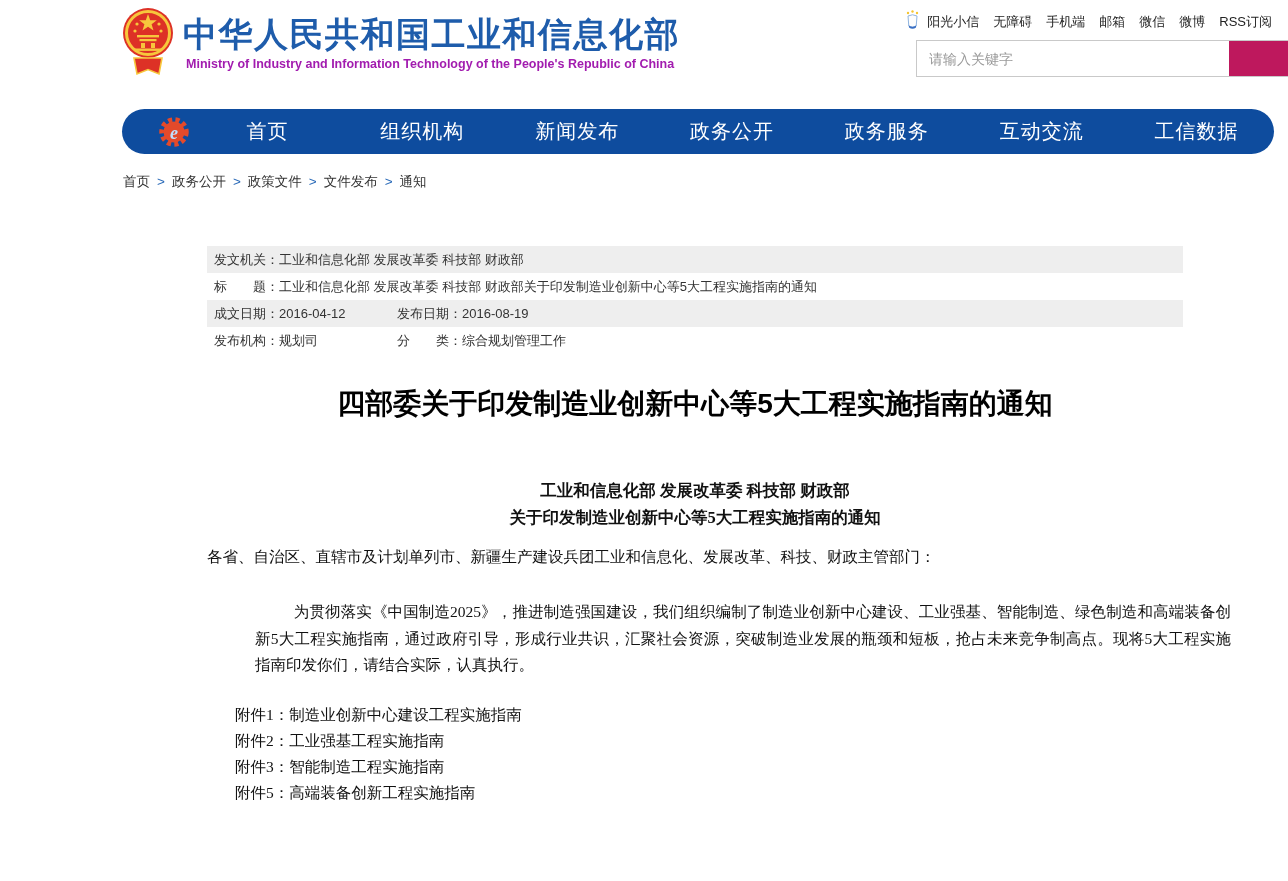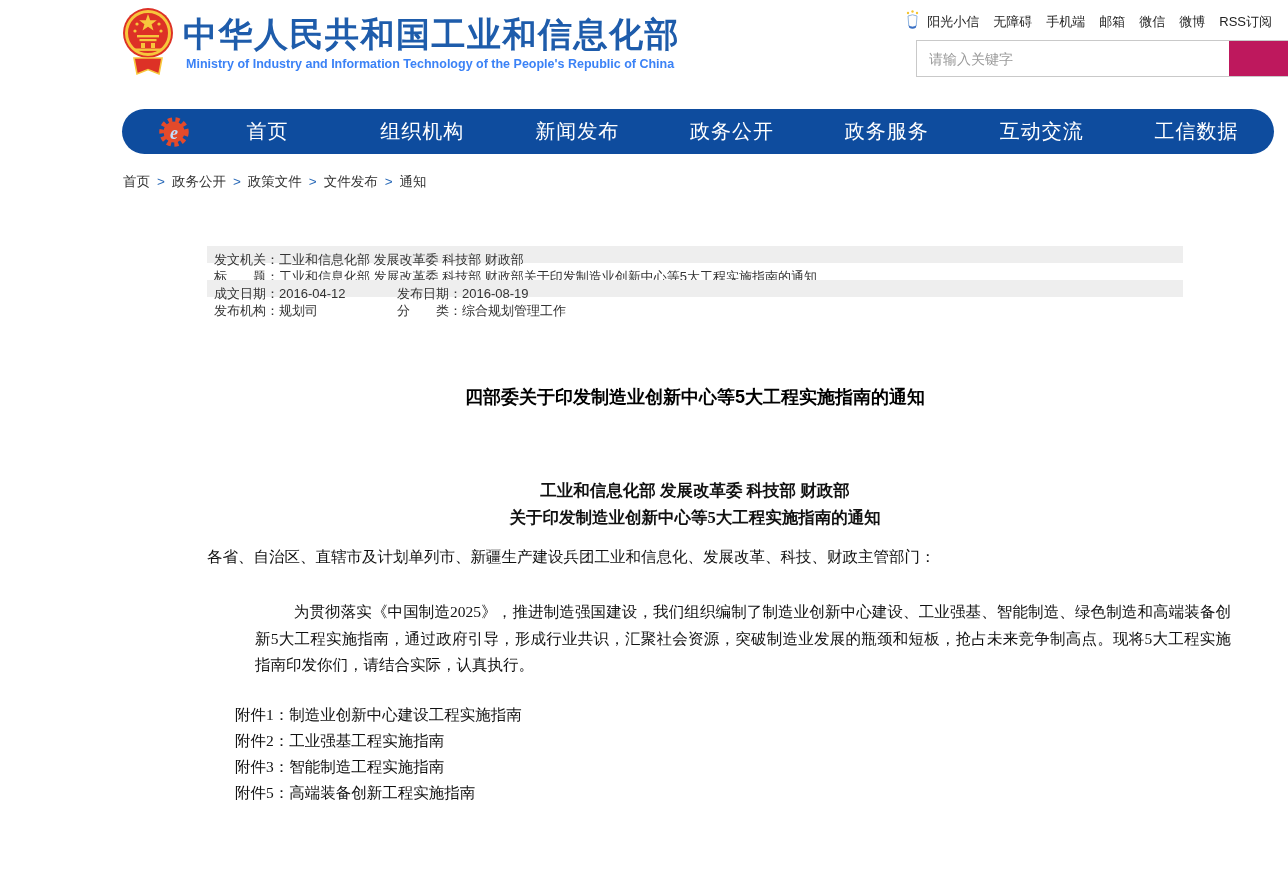--- a/index.html
+++ b/index.html
@@ -5,21 +5,21 @@
   * { margin:0; padding:0; box-sizing:border-box; }
   body { background:#fff; }
   .page { position:relative; width:1288px; height:881px; background:#fff; overflow:hidden;
           font-family:"Liberation Sans", sans-serif; }
 
   
   .emblem { position:absolute; left:122px; top:6px; }
   .site-title { position:absolute; left:183px; top:12px; font-size:34px; font-weight:bold;
                 color:#1e5cab; letter-spacing:1.5px; white-space:nowrap; }
   .site-subtitle { position:absolute; left:186px; top:57px; font-size:12.5px; font-weight:bold;
-                   color:#3b82f6; white-space:nowrap; }
+                   color:#a21caf; white-space:nowrap; }
 
   .top-links { position:absolute; top:10px; right:16px; display:flex; align-items:center;
                gap:14px; font-size:13px; color:#222; }
   .top-link { cursor:pointer; white-space:nowrap; }
   .mascot { display:inline-block; margin-right:-8px; }
 
   .search-box { position:absolute; left:916px; top:40px; width:412px; height:37px;
                 border:1px solid #c9c9c9; background:#be185d; }
   .search-input { position:absolute; left:0; top:0; width:312px; height:35px; border:none;
                   outline:none; padding:0 12px; font-size:14px; color:#333;
@@ -35,28 +35,28 @@
   .nav-items { flex:1; display:flex; }
   .nav-item { flex:1; text-align:center; color:#fff; font-size:20px; letter-spacing:1px; cursor:pointer; }
 
   
   .breadcrumb { position:absolute; left:123px; top:173px; font-size:13.5px; color:#333; }
   .crumb { cursor:pointer; }
   .crumb-sep { color:#2a6ab8; margin:0 7px; }
 
   
   .meta-table { position:absolute; left:207px; top:246px; width:976px; font-size:13px; color:#333; }
-  .meta-row { position:relative; height:17px; line-height:27px; }
+  .meta-row { position:relative; height:27px; line-height:27px; }
   .meta-row.gray { background:#eeeeee; }
   .mcell-a { position:absolute; left:7px; white-space:nowrap; }
   .mcell-b { position:absolute; left:190px; white-space:nowrap; }
 
   
   .doc-title { position:absolute; left:207px; top:385px; width:976px; text-align:center;
-               font-size:18px; font-weight:bold; color:#000; }
+               font-size:28px; font-weight:bold; color:#000; }
   .doc-sub { position:absolute; left:207px; width:976px; text-align:center; font-weight:bold;
              font-size:16.5px; color:#111; font-family:"Liberation Serif", serif; }
   .doc-sub1 { top:480px; }
   .doc-sub2 { top:507px; }
   .salutation { position:absolute; left:207px; top:547px; width:976px; font-size:15.5px;
                 color:#111; font-family:"Liberation Serif", serif; }
   .doc-paragraph { position:absolute; left:207px; top:599px; width:976px; font-size:15.5px;
                    line-height:26.5px; text-align:justify; text-indent:2.5em; color:#111;
                    font-family:"Liberation Serif", serif;margin-left:48px; }
   .attachments { position:absolute; left:207px; top:702px; width:976px; font-size:15.5px;

